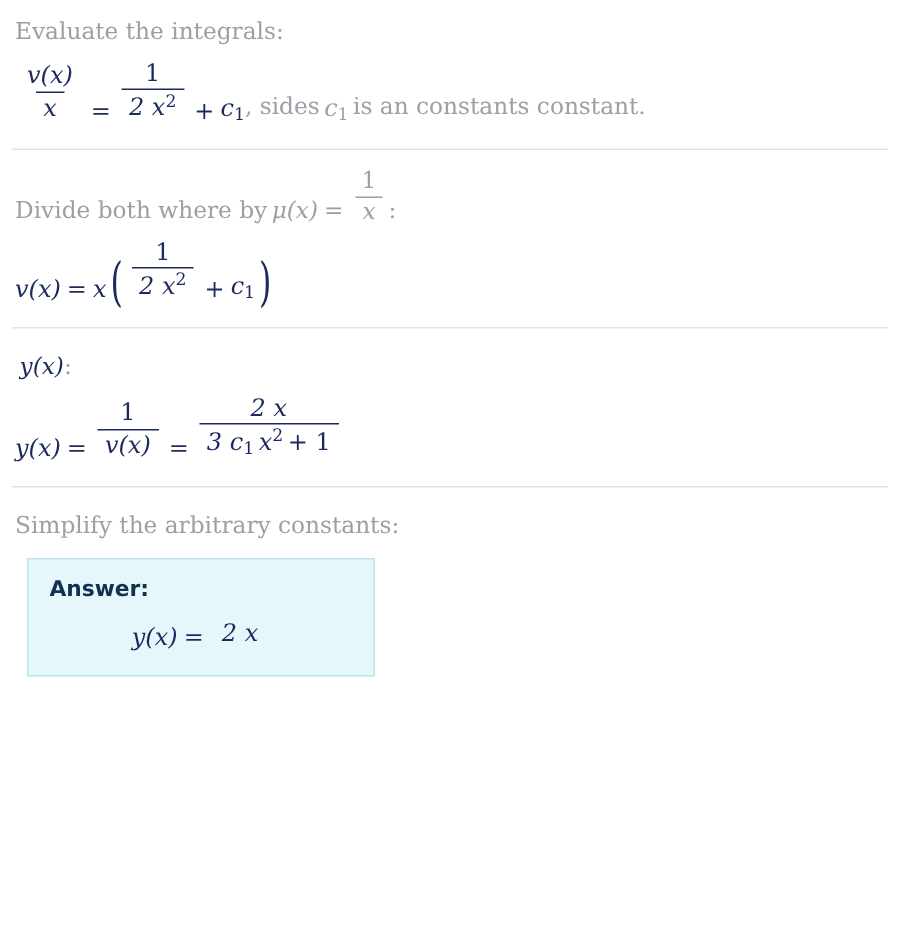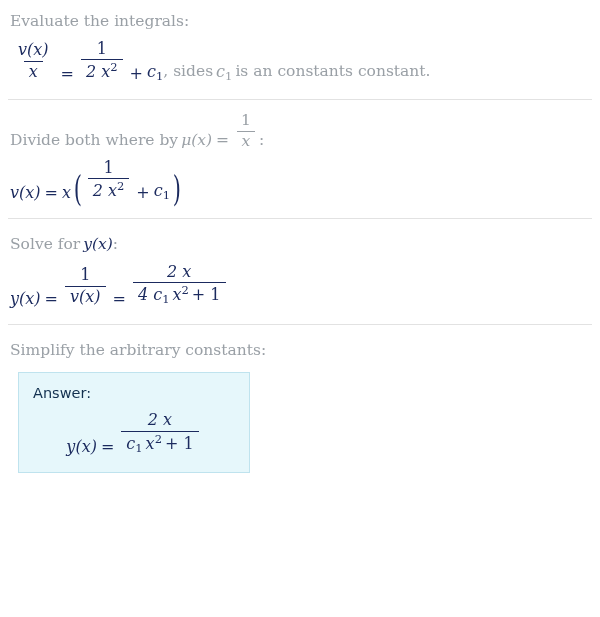--- a/index.html
+++ b/index.html
@@ -87,21 +87,21 @@
     background: #e6f7fb;
     border: 1px solid #bfe3ee;
     width: 232px;
     box-sizing: border-box;
     padding: 12px 14px 16px 14px;
   }
   .answer-label {
     font-family: "DejaVu Sans", sans-serif;
     font-size: 14.5px;
     color: #12304f;
-    font-weight: 400;
+    font-weight: 700;
     padding-bottom: 8px;
   }
   .answer-math {
     text-align: center;
     font-size: 16px;
     color: #1b2a5e;
     padding-top: 4px;
   }
   .inline-gap { display: inline-block; width: 3px; }
 </style>
@@ -165,55 +165,53 @@
         <span class="paren">)</span>
       </span>
     </div>
   </div>
 
   <hr class="divider">
 
   <div class="step">
     <div class="prompt">
       <span class="row">
-        <span>Solve for</span>
         <span class="inline-gap"></span>
         <span class="mi" style="color:#1b2a5e">y(x)</span>
         <span>:</span>
       </span>
     </div>
     <div class="mathline">
       <span class="row">
         <span class="mi">y(x)</span>
         <span class="mo">=</span>
         <span class="frac">
           <span class="num mn">1</span>
           <span class="den mi">v(x)</span>
         </span>
         <span class="mo">=</span>
         <span class="frac">
           <span class="num mi">2 x</span>
-          <span class="den"><span class="mi">4 c</span><sub class="mn">1</sub><span class="inline-gap"></span><span class="mi">x</span><sup>2</sup><span class="inline-gap"></span><span class="mn">+ 1</span></span>
+          <span class="den"><span class="mi">3 c</span><sub class="mn">1</sub><span class="inline-gap"></span><span class="mi">x</span><sup>2</sup><span class="inline-gap"></span><span class="mn">+ 1</span></span>
         </span>
       </span>
     </div>
   </div>
 
   <hr class="divider">
 
   <div class="step">
     <div class="prompt">Simplify the arbitrary constants:</div>
     <div class="answerbox">
       <div class="answer-label">Answer:</div>
       <div class="answer-math">
         <span class="row">
           <span class="mi">y(x)</span>
           <span class="mo">=</span>
           <span class="frac">
             <span class="num mi">2 x</span>
-            <span class="den"><span class="mi">c</span><sub class="mn">1</sub><span class="inline-gap"></span><span class="mi">x</span><sup>2</sup><span class="inline-gap"></span><span class="mn">+ 1</span></span>
           </span>
         </span>
       </div>
     </div>
   </div>
 
 </div>
 
 </body></html>

